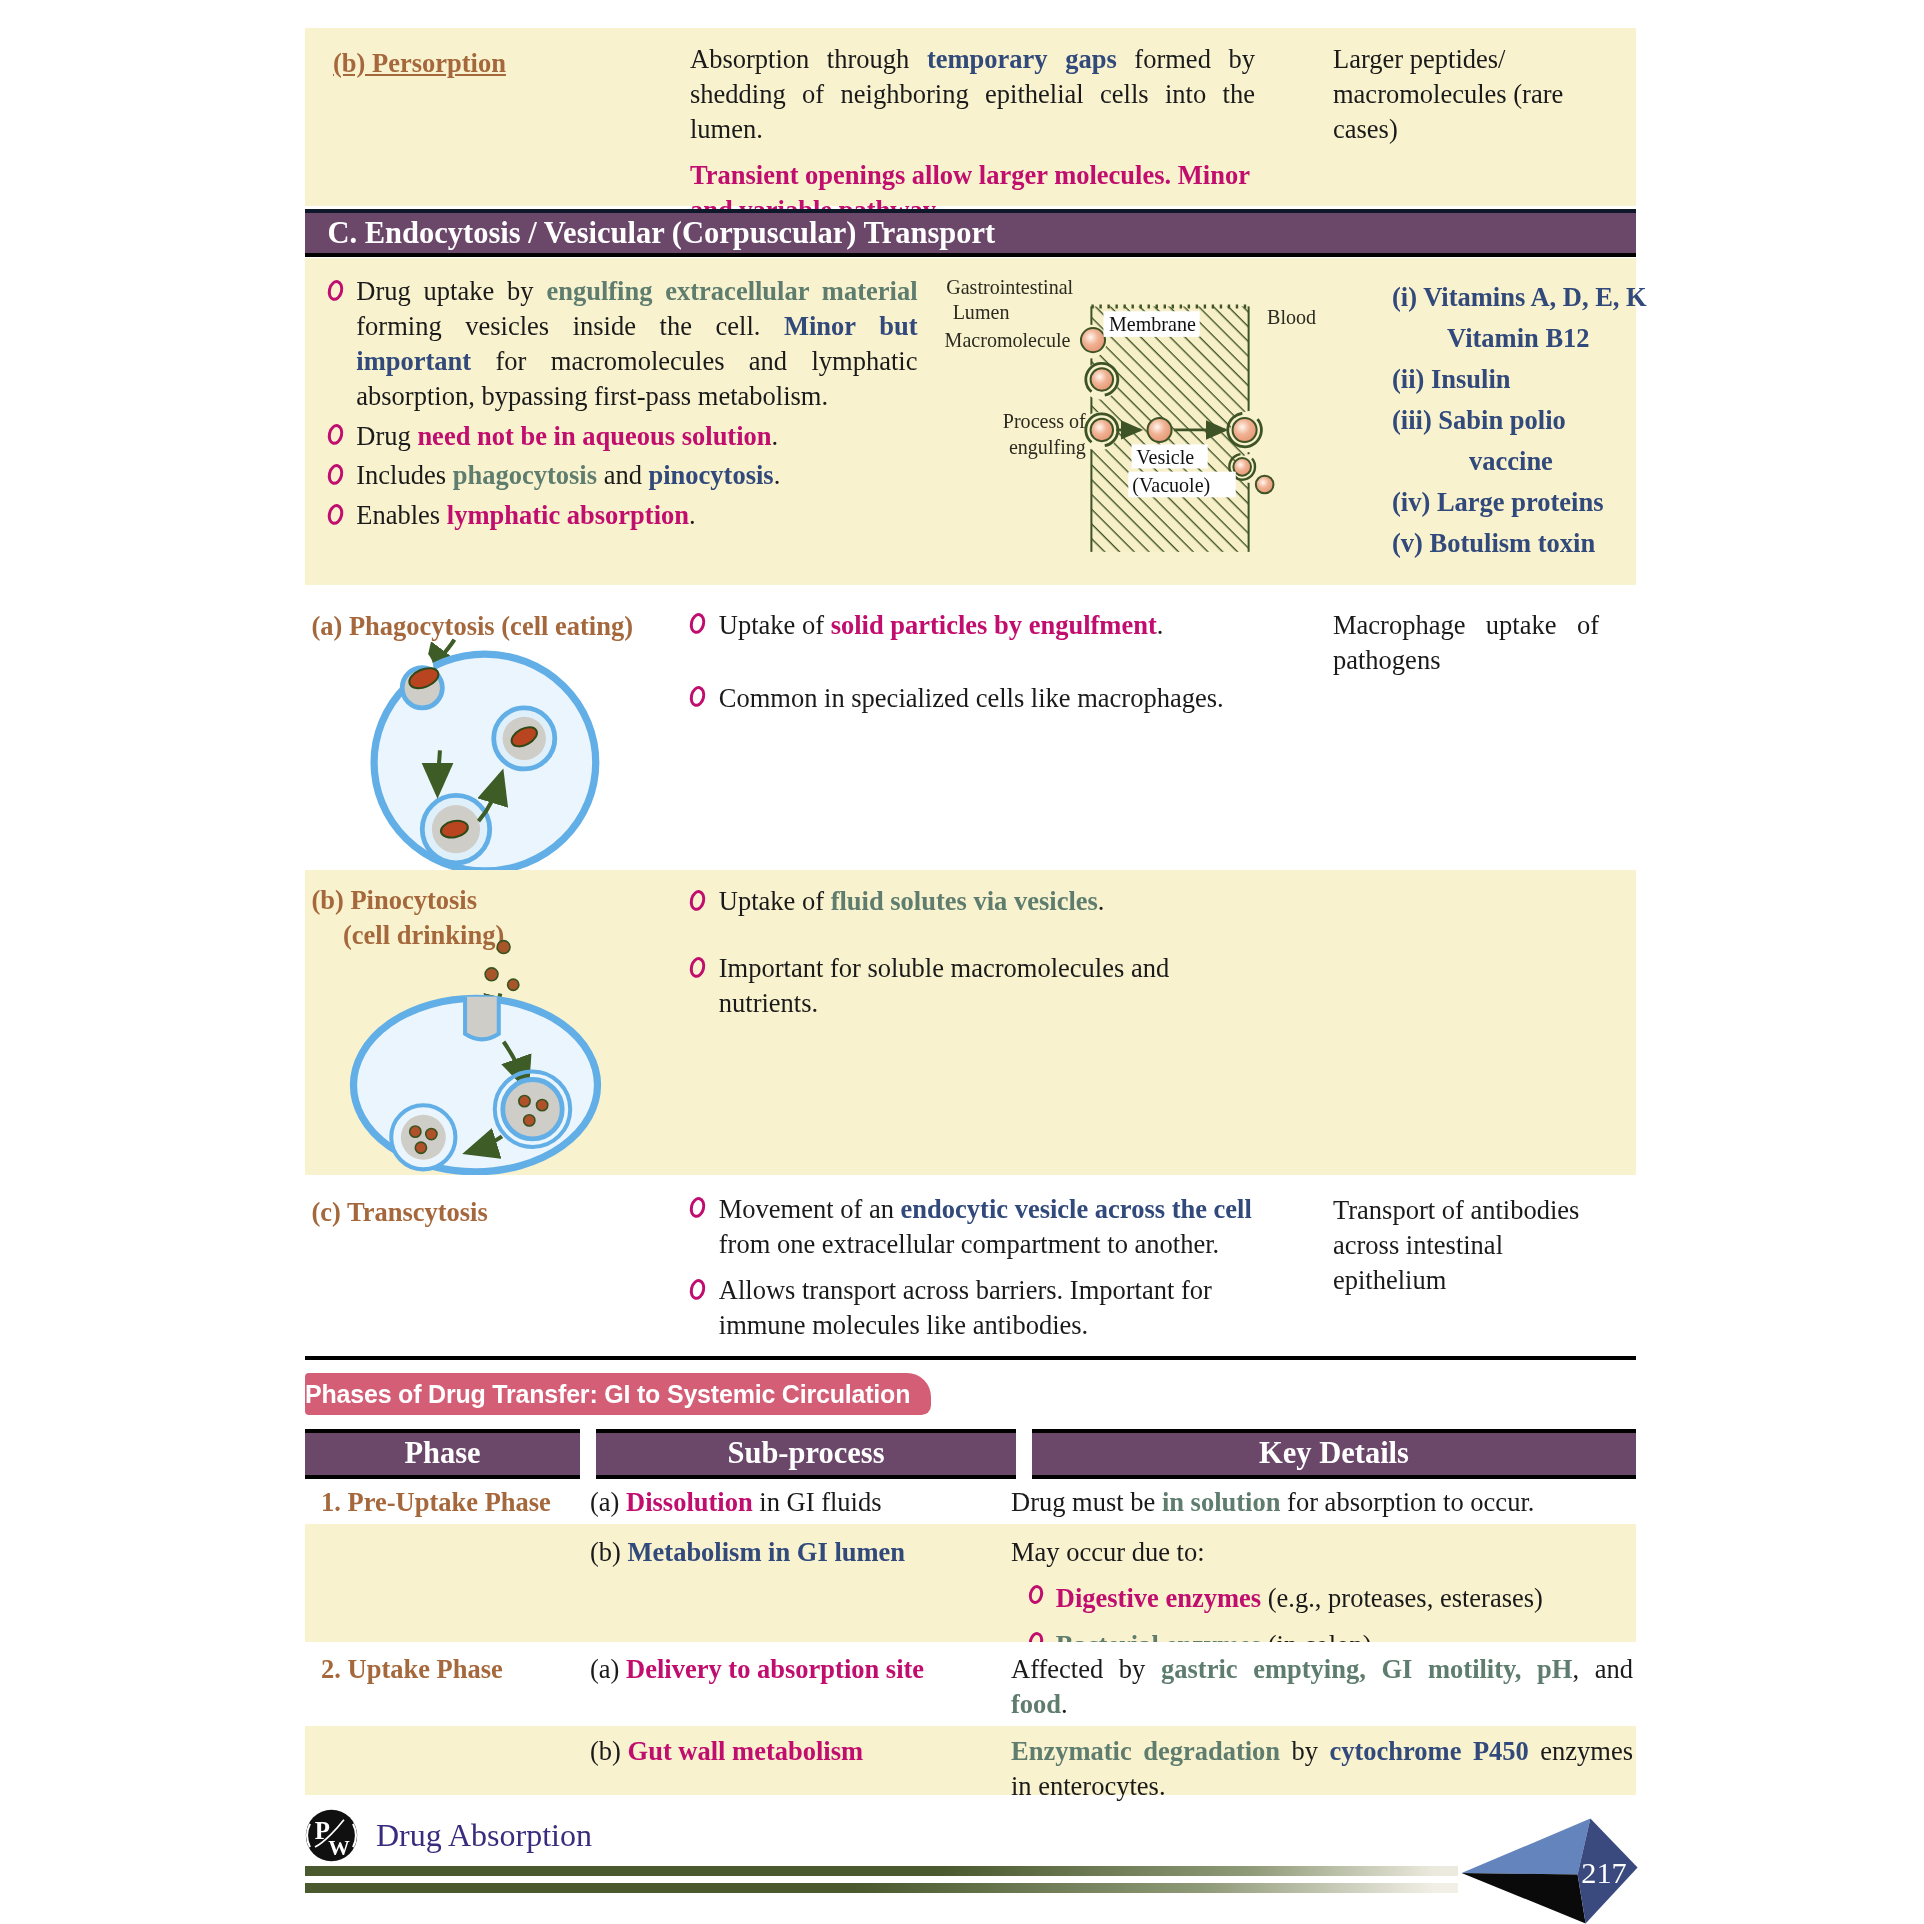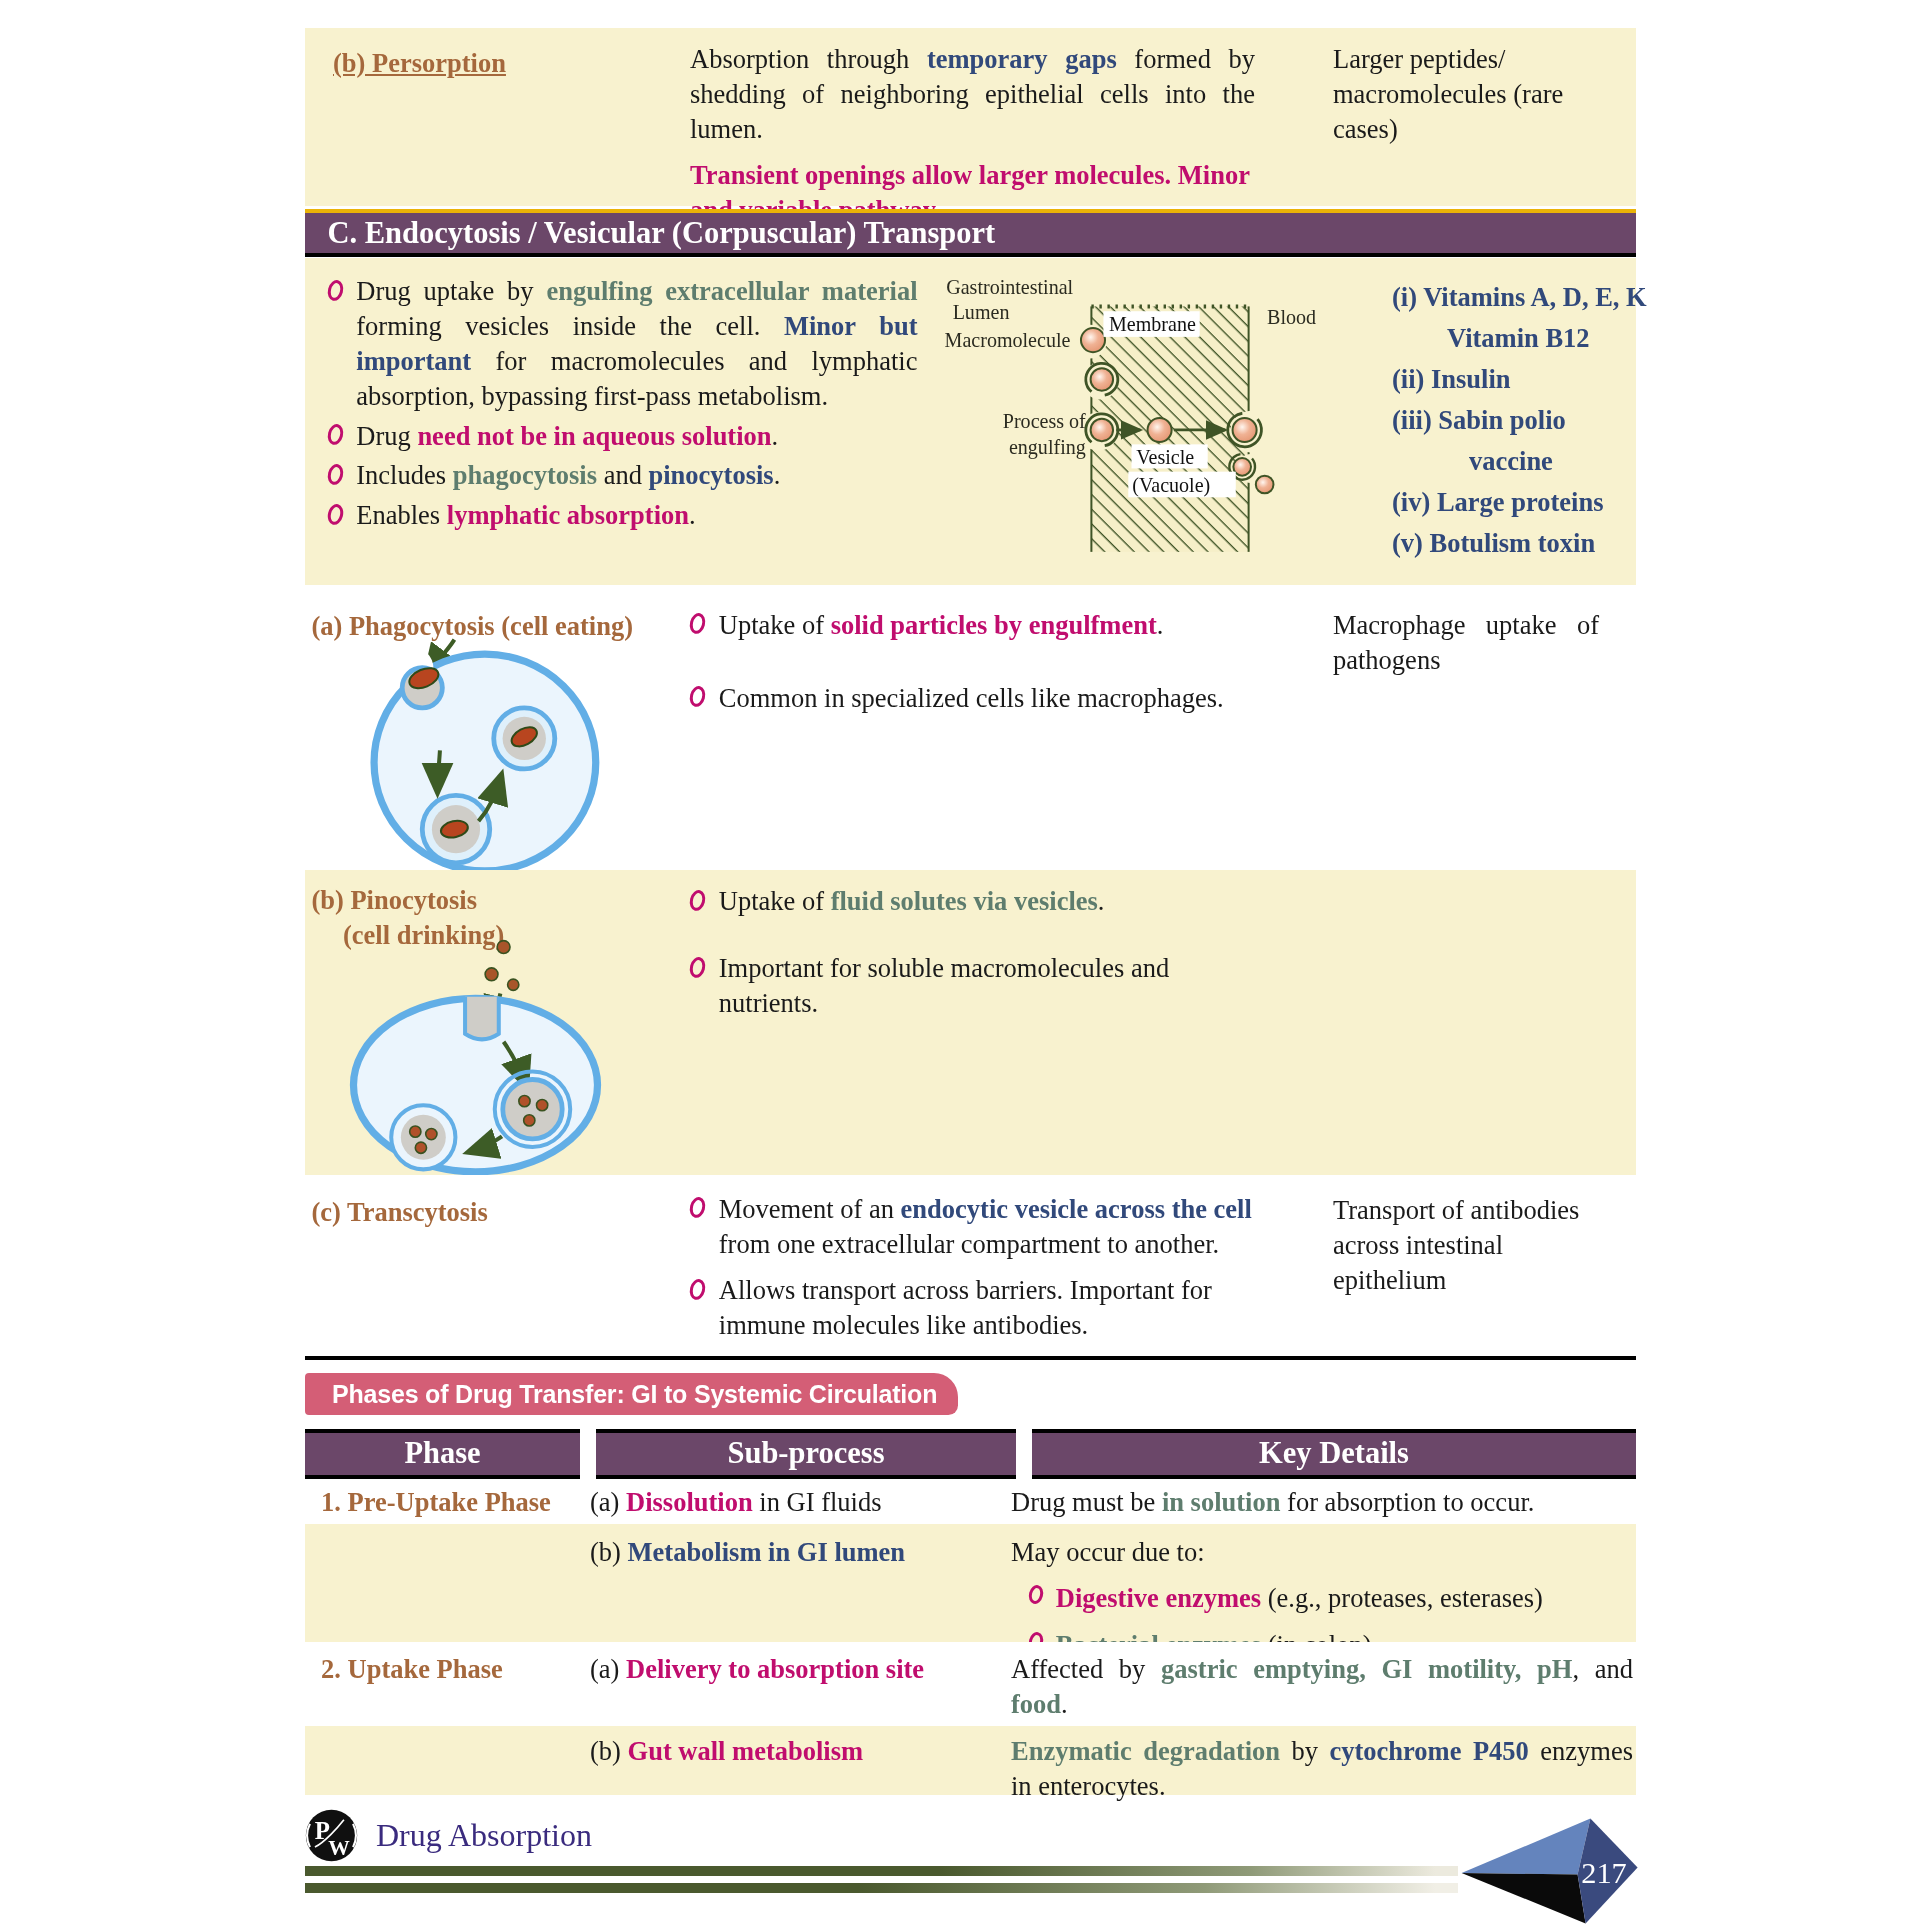--- a/index.html
+++ b/index.html
@@ -23,21 +23,21 @@
   .mk.sm{width:13.6px;height:19px;margin-top:4px;}
   .btxt{flex:1 1 auto;}
 
   #row-persorption{top:28px;left:0;width:1331px;height:178px;background:var(--yellow);}
   #row-persorption .p-label{left:28px;top:17.6px;text-decoration:underline;}
   #row-persorption .p-desc{left:385px;top:14.4px;width:565px;}
   #row-persorption .p-note{margin-top:11.2px;}
   #row-persorption .p-ex{left:1028px;top:14.4px;width:289px;}
 
   #bar-c{top:209px;left:0;width:1331px;height:48px;background:var(--purple);
-    border-top:4px solid #eab308;border-bottom:4px solid #000;color:#fff;font-weight:bold;
+    border-top:4px solid #0f172a;border-bottom:4px solid #000;color:#fff;font-weight:bold;
     font-size:30.5px;line-height:40px;padding-left:22.5px;}
 
   #block-endo{top:258px;left:0;width:1331px;height:327px;background:var(--yellow);}
   #block-endo .e-bullets{left:22.5px;top:16px;width:590px;}
   #block-endo .e-bullets .bullet{margin-bottom:4.8px;}
   #endo-diagram{left:638px;top:13px;}
   #block-endo .e-ex{left:1051px;top:19px;width:289px;font-weight:bold;color:var(--nv);
     font-size:26.5px;line-height:1.55;}
   #block-endo .e-ex div{white-space:nowrap;margin-left:36px;}
   #block-endo .e-ex .cont1{padding-left:55px;} #block-endo .e-ex .cont2{padding-left:77px;}
@@ -60,21 +60,21 @@
   #row-trans{top:1187px;left:0;width:1331px;height:167px;}
   #row-trans .tr-label{left:6.4px;top:8px;}
   #row-trans .tr-bullets{left:385px;top:4.8px;width:573px;}
   #row-trans .tr-bullets .bullet{margin-bottom:11.2px;}
   #row-trans .tr-ex{left:1028px;top:6.4px;width:277px;}
 
   #hr-trans{top:1356px;left:0;width:1331px;height:4px;background:#000;}
 
   #badge{top:1373px;left:0;height:42px;max-width:722px;background:var(--pink);
     border-radius:4px 24px 9.6px 4px;color:#fff;font-family:"Liberation Sans",sans-serif;
-    font-weight:bold;font-size:25px;line-height:42px;padding:0 21px 0 27px;
+    font-weight:bold;font-size:25px;line-height:42px;padding:0 21px 0 0;
     letter-spacing:-0.2px;display:inline-block;white-space:nowrap;}
 
   #table{top:1429px;left:0;width:1331px;}
   .thead{position:absolute;top:0;left:0;width:1331px;height:50px;display:flex;gap:16px;}
   .th{background:var(--purple);border-top:4px solid #000;border-bottom:4px solid #000;
       color:#fff;font-weight:bold;font-size:30.5px;text-align:center;line-height:40px;}
   .th1{width:275px;} .th2{width:420px;} .th3{flex:1;}
   .trow{position:absolute;left:0;width:1331px;}
   #tr1{top:50px;height:45px;background:#fff;}
   #tr2{top:95px;height:119px;background:var(--yellow);}

